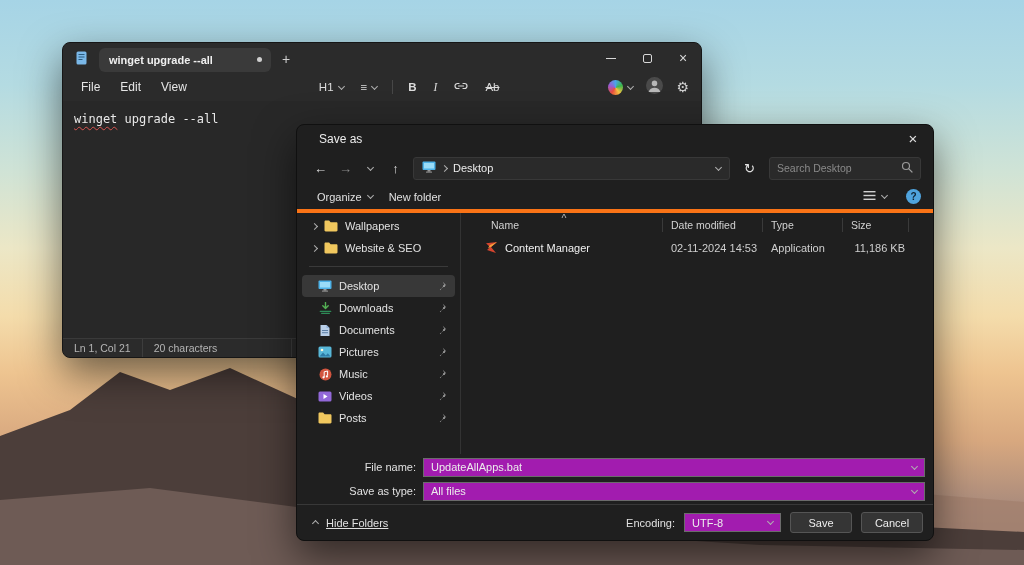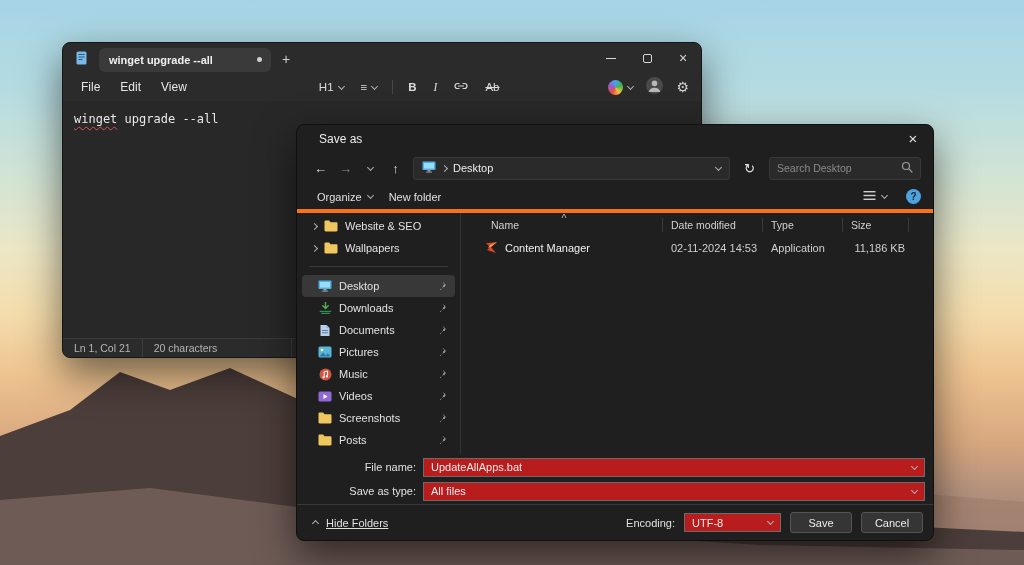--- a/index.html
+++ b/index.html
@@ -78,21 +78,21 @@
   .sortcaret{position:absolute;top:-6px;left:50%;color:#bdbdbd;}
   .list-row{display:flex;height:22px;align-items:center;font-size:11px;margin-top:2px;}
   .rcol{white-space:nowrap;overflow:hidden;padding-left:8px;}
   .rcol.name{flex:0 0 202px;display:flex;align-items:center;gap:7px;padding-left:24px;color:#f0f0f0;}
   .rcol.date{flex:0 0 100px;color:#cfcfcf;}
   .rcol.type{flex:0 0 80px;color:#cfcfcf;}
   .rcol.size{flex:0 0 66px;color:#cfcfcf;text-align:right;padding-right:4px;}
   .dlg-fields{flex:0 0 50px;display:flex;flex-direction:column;justify-content:center;gap:5px;padding-right:8px;}
   .frow{display:flex;align-items:center;padding-left:38px;}
   .frow label{flex:0 0 88px;width:88px;text-align:right;font-size:11px;color:#e0e0e0;padding-right:7px;}
-  .combo{flex:1;height:19px;background:#b91c1c;border:1px solid #6b6b6b;display:flex;align-items:center;padding:0 7px;font-size:11px;color:#ececec;gap:6px;}
+  .combo{flex:1;height:19px;background:#a21caf;border:1px solid #6b6b6b;display:flex;align-items:center;padding:0 7px;font-size:11px;color:#ececec;gap:6px;}
   .combo .val{flex:1;white-space:nowrap;overflow:hidden;}
   .dlg-footer{flex:0 0 36px;border-top:1px solid #383838;display:flex;align-items:center;padding:0 10px;}
   .hidefolders{display:flex;align-items:center;gap:8px;font-size:11px;color:#e0e0e0;padding:4px 6px;text-decoration:underline;}
   .foot-right{margin-left:auto;display:flex;align-items:center;gap:9px;}
   .enc-label{font-size:11px;color:#e0e0e0;}
   .combo.enc{flex:0 0 97px;width:97px;}
   .btn{width:62px;height:21px;background:#353535;border:1px solid #555;border-radius:3px;display:flex;align-items:center;justify-content:center;font-size:11px;color:#ececec;}
 
   
   .chv{display:inline-block;width:5px;height:5px;border-right:1.3px solid currentColor;border-bottom:1.3px solid currentColor;flex:0 0 auto;}
@@ -244,30 +244,30 @@
 
     <div class="dlg-body">
       <div class="sidebar">
         <div class="side-item tree">
           <span class="chv right gray"></span>
           <span class="sideicon">
               <svg width="14" height="12" viewBox="0 0 14 12">
                 <path d="M0.5 1.8C0.5 1.1 1 .6 1.7.6h3.4l1.5 1.6h5.7c.7 0 1.2.5 1.2 1.2v6.8c0 .7-.5 1.2-1.2 1.2H1.7c-.7 0-1.2-.5-1.2-1.2z" fill="#f0c75e"></path>
               </svg>
             </span>
-          <span class="lbl">Website &amp; SEO</span>
+          <span class="lbl">Wallpapers</span>
         </div>
         <div class="side-item tree">
           <span class="chv right gray"></span>
           <span class="sideicon">
               <svg width="14" height="12" viewBox="0 0 14 12">
                 <path d="M0.5 1.8C0.5 1.1 1 .6 1.7.6h3.4l1.5 1.6h5.7c.7 0 1.2.5 1.2 1.2v6.8c0 .7-.5 1.2-1.2 1.2H1.7c-.7 0-1.2-.5-1.2-1.2z" fill="#f0c75e"></path>
               </svg>
             </span>
-          <span class="lbl">Wallpapers</span>
+          <span class="lbl">Website &amp; SEO</span>
         </div>
         <div class="side-sep"></div>
 
         <div class="side-item active">
           <span class="sideicon">
               <svg width="14" height="12" viewBox="0 0 14 12">
                 <rect x="0.5" y="0.5" width="13" height="8.5" rx="1" fill="#4db2e8"></rect>
                 <rect x="2" y="2" width="10" height="5.5" fill="#9adcf8"></rect>
                 <rect x="5.5" y="9" width="3" height="1.6" fill="#9a9a9a"></rect>
                 <rect x="4" y="10.6" width="6" height="1" fill="#9a9a9a"></rect>
@@ -342,33 +342,20 @@
             </span>
         </div>
         <div class="side-item">
           <span class="sideicon">
               <svg width="14" height="11" viewBox="0 0 14 11">
                 <rect x="0.5" y="0.5" width="13" height="10" rx="1.5" fill="#9268d8"></rect>
                 <path d="M5.5 3l4 2.5-4 2.5z" fill="#fff"></path>
               </svg>
             </span>
           <span class="lbl">Videos</span>
-          <span class="pin">
-              <svg width="10" height="10" viewBox="0 0 10 10">
-                <path d="M5.8 0.8l3.4 3.4-1.1.4-.3 1.4-2-.2-2.4 3.4-.6-.6 3.4-2.4-.2-2 1.4-.3z" fill="#a8a8a8"></path>
-              </svg>
-            </span>
-        </div>
-        <div class="side-item">
-          <span class="sideicon">
-              <svg width="14" height="12" viewBox="0 0 14 12">
-                <path d="M0.5 1.8C0.5 1.1 1 .6 1.7.6h3.4l1.5 1.6h5.7c.7 0 1.2.5 1.2 1.2v6.8c0 .7-.5 1.2-1.2 1.2H1.7c-.7 0-1.2-.5-1.2-1.2z" fill="#f0c75e"></path>
-              </svg>
-            </span>
-          <span class="lbl">Screenshots</span>
           <span class="pin">
               <svg width="10" height="10" viewBox="0 0 10 10">
                 <path d="M5.8 0.8l3.4 3.4-1.1.4-.3 1.4-2-.2-2.4 3.4-.6-.6 3.4-2.4-.2-2 1.4-.3z" fill="#a8a8a8"></path>
               </svg>
             </span>
         </div>
         <div class="side-item">
           <span class="sideicon">
               <svg width="14" height="12" viewBox="0 0 14 12">
                 <path d="M0.5 1.8C0.5 1.1 1 .6 1.7.6h3.4l1.5 1.6h5.7c.7 0 1.2.5 1.2 1.2v6.8c0 .7-.5 1.2-1.2 1.2H1.7c-.7 0-1.2-.5-1.2-1.2z" fill="#f0c75e"></path>

